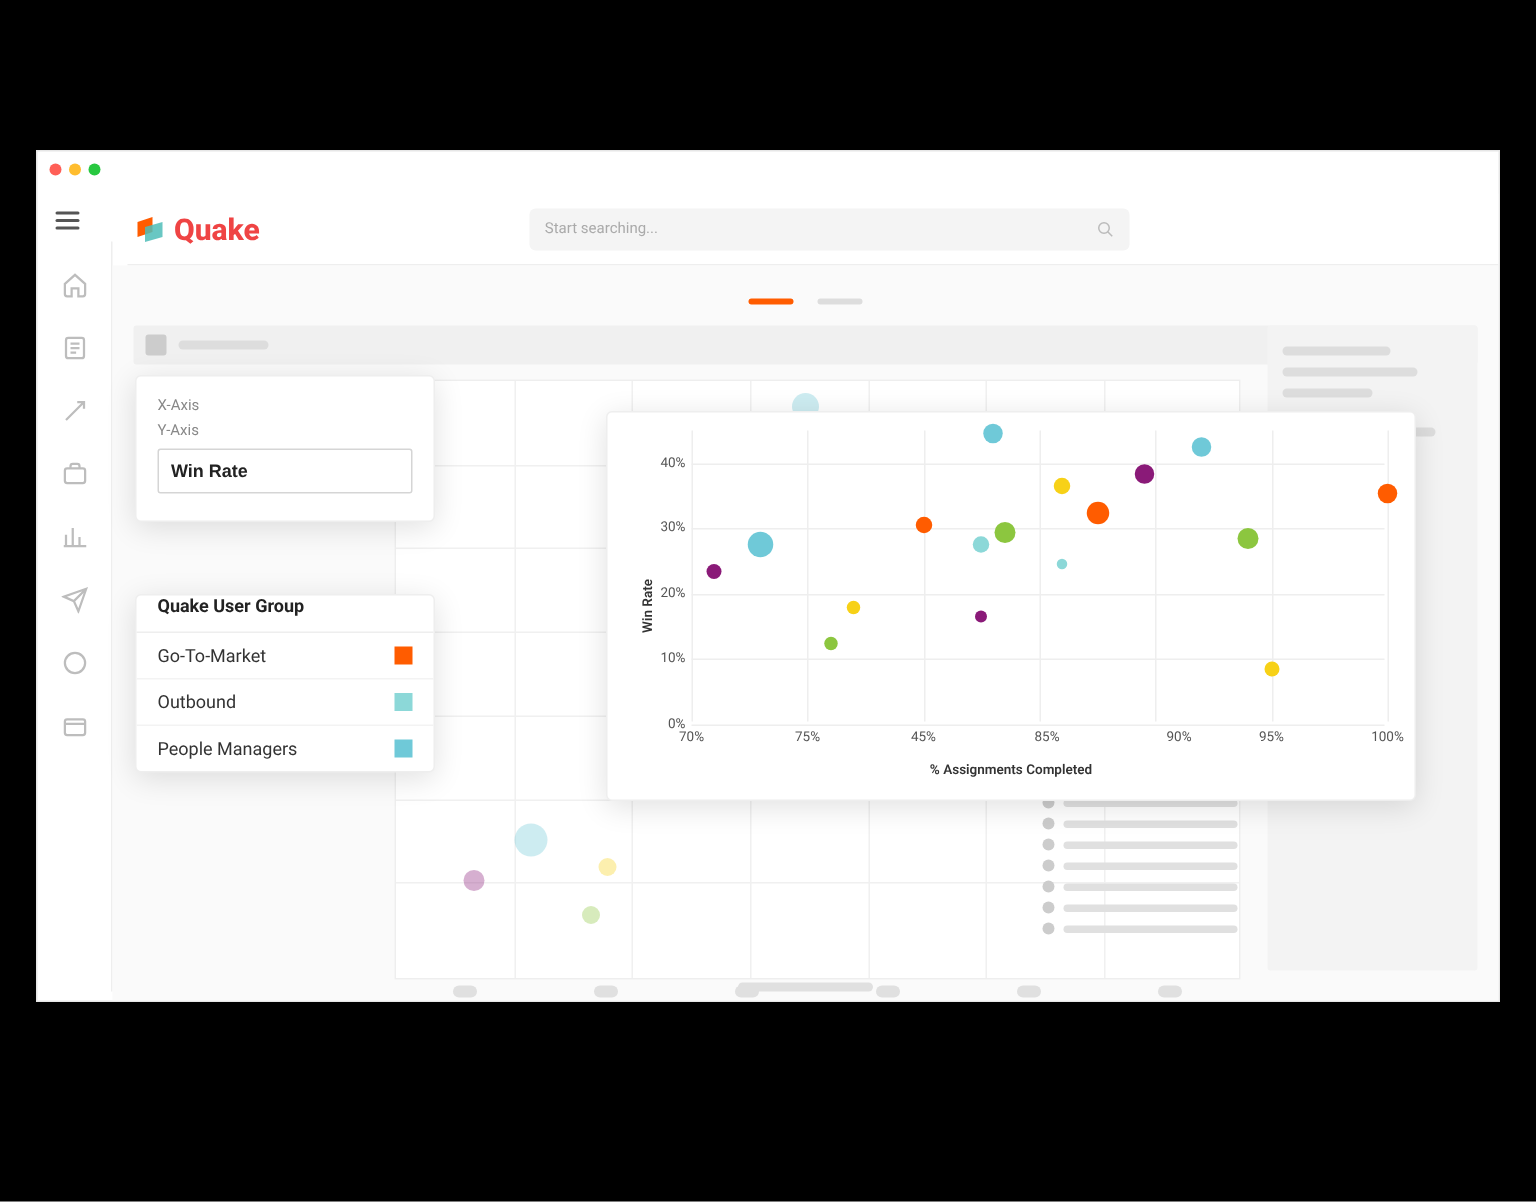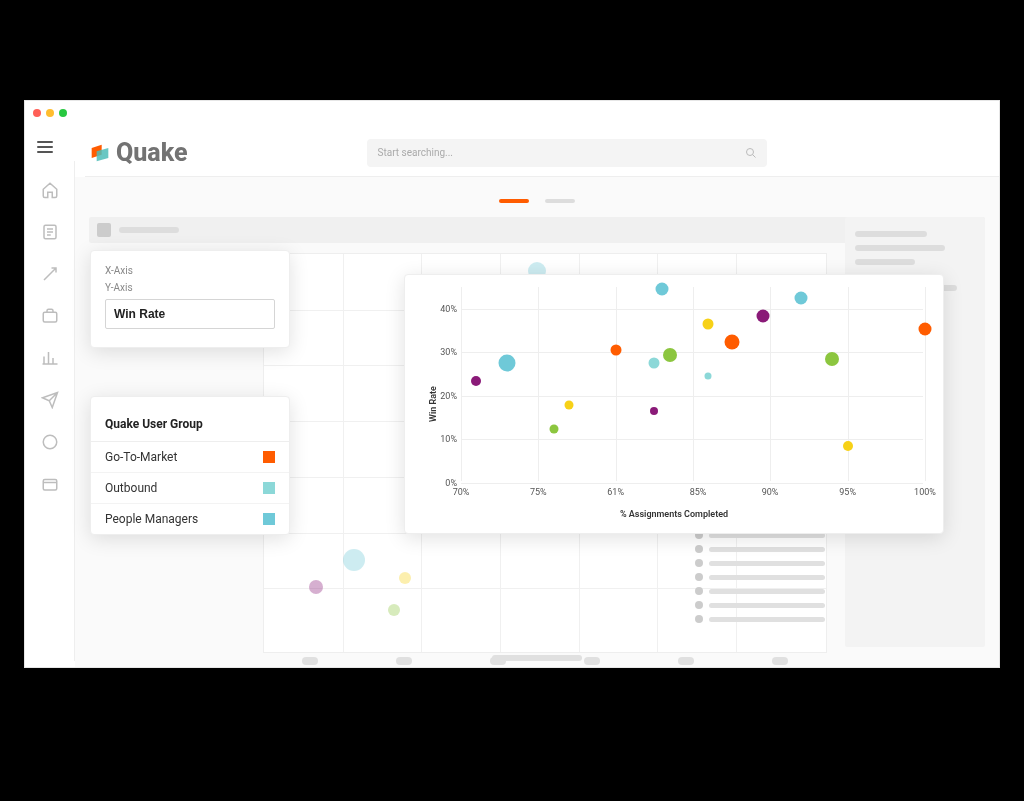--- a/index.html
+++ b/index.html
@@ -51,21 +51,21 @@
     display: flex; align-items: center;
     border-bottom: 1px solid #eee;
     background: #fff;
   }
   .logo {
     display: flex; align-items: center; gap: 6px; margin-left: 5px;
   }
   .logo-mark {
     width: 20px; height: 20px; position: relative;
   }
-  .logo-text { font-size: 25px; font-weight: 800; color: #737373; }
+  .logo-text { font-size: 20px; font-weight: 800; color: #ef4444; }
   .search-box {
     margin-left: 180px;
     width: 400px; height: 28px;
     background: #f4f4f4;
     border-radius: 4px;
     display: flex; align-items: center; justify-content: space-between;
     padding: 0 10px;
     font-size: 10px; color: #aaa;
   }
   .search-icon { width: 12px; height: 12px; color: #bbb; }
@@ -136,21 +136,21 @@
     padding: 7px 8px; font-size: 12px; font-weight: 600; color: #222;
     margin-bottom: 14px; background: #fff;
   }
   .axis-input:last-child { margin-bottom: 0; }
 
   .legend-panel {
     left: 90px; top: 396px; width: 200px;
   }
   .legend-head {
     font-size: 12px; font-weight: 700; color: #222;
-    padding: 20px 14px 10px; border-bottom: 1px solid #eee;
+    padding: 0 14px 10px; border-bottom: 1px solid #eee;
   }
   .legend-row {
     display: flex; align-items: center; justify-content: space-between;
     padding: 8px 14px; font-size: 12px; color: #333;
     border-bottom: 1px solid #f3f3f3;
   }
   .legend-row:last-child { border-bottom: none; }
   .legend-swatch { width: 12px; height: 12px; }
 
   .chart-panel {
@@ -404,18 +404,18 @@
     </div>
   <div id="y-ticks"></div>
   <div id="x-ticks"></div>
 <div class="y-tick" style="top: 208px;">0%</div>
     <div class="y-tick" style="top: 164.444px; text-align: right;">10%</div>
     <div class="y-tick" style="top: 120.889px;">20%</div>
     <div class="y-tick" style="top: 77.3333px;">30%</div>
     <div class="y-tick" style="top: 33.7778px;">40%</div>
     <div class="x-tick" style="left: 56px;">70%</div>
     <div class="x-tick" style="left: 133.333px;">75%</div>
-    <div class="x-tick" style="left: 210.667px;">61%</div>
+    <div class="x-tick" style="left: 210.667px;">45%</div>
     <div class="x-tick" style="left: 288px; padding-left: 10px;">85%</div>
-    <div class="x-tick" style="left: 365px;">90%</div>
+    <div class="x-tick" style="left: 381px;">90%</div>
     <div class="x-tick" style="left: 442.667px;">95%</div>
     <div class="x-tick" style="left: 520px;">100%</div>
   </div>
 
 </body></html>

